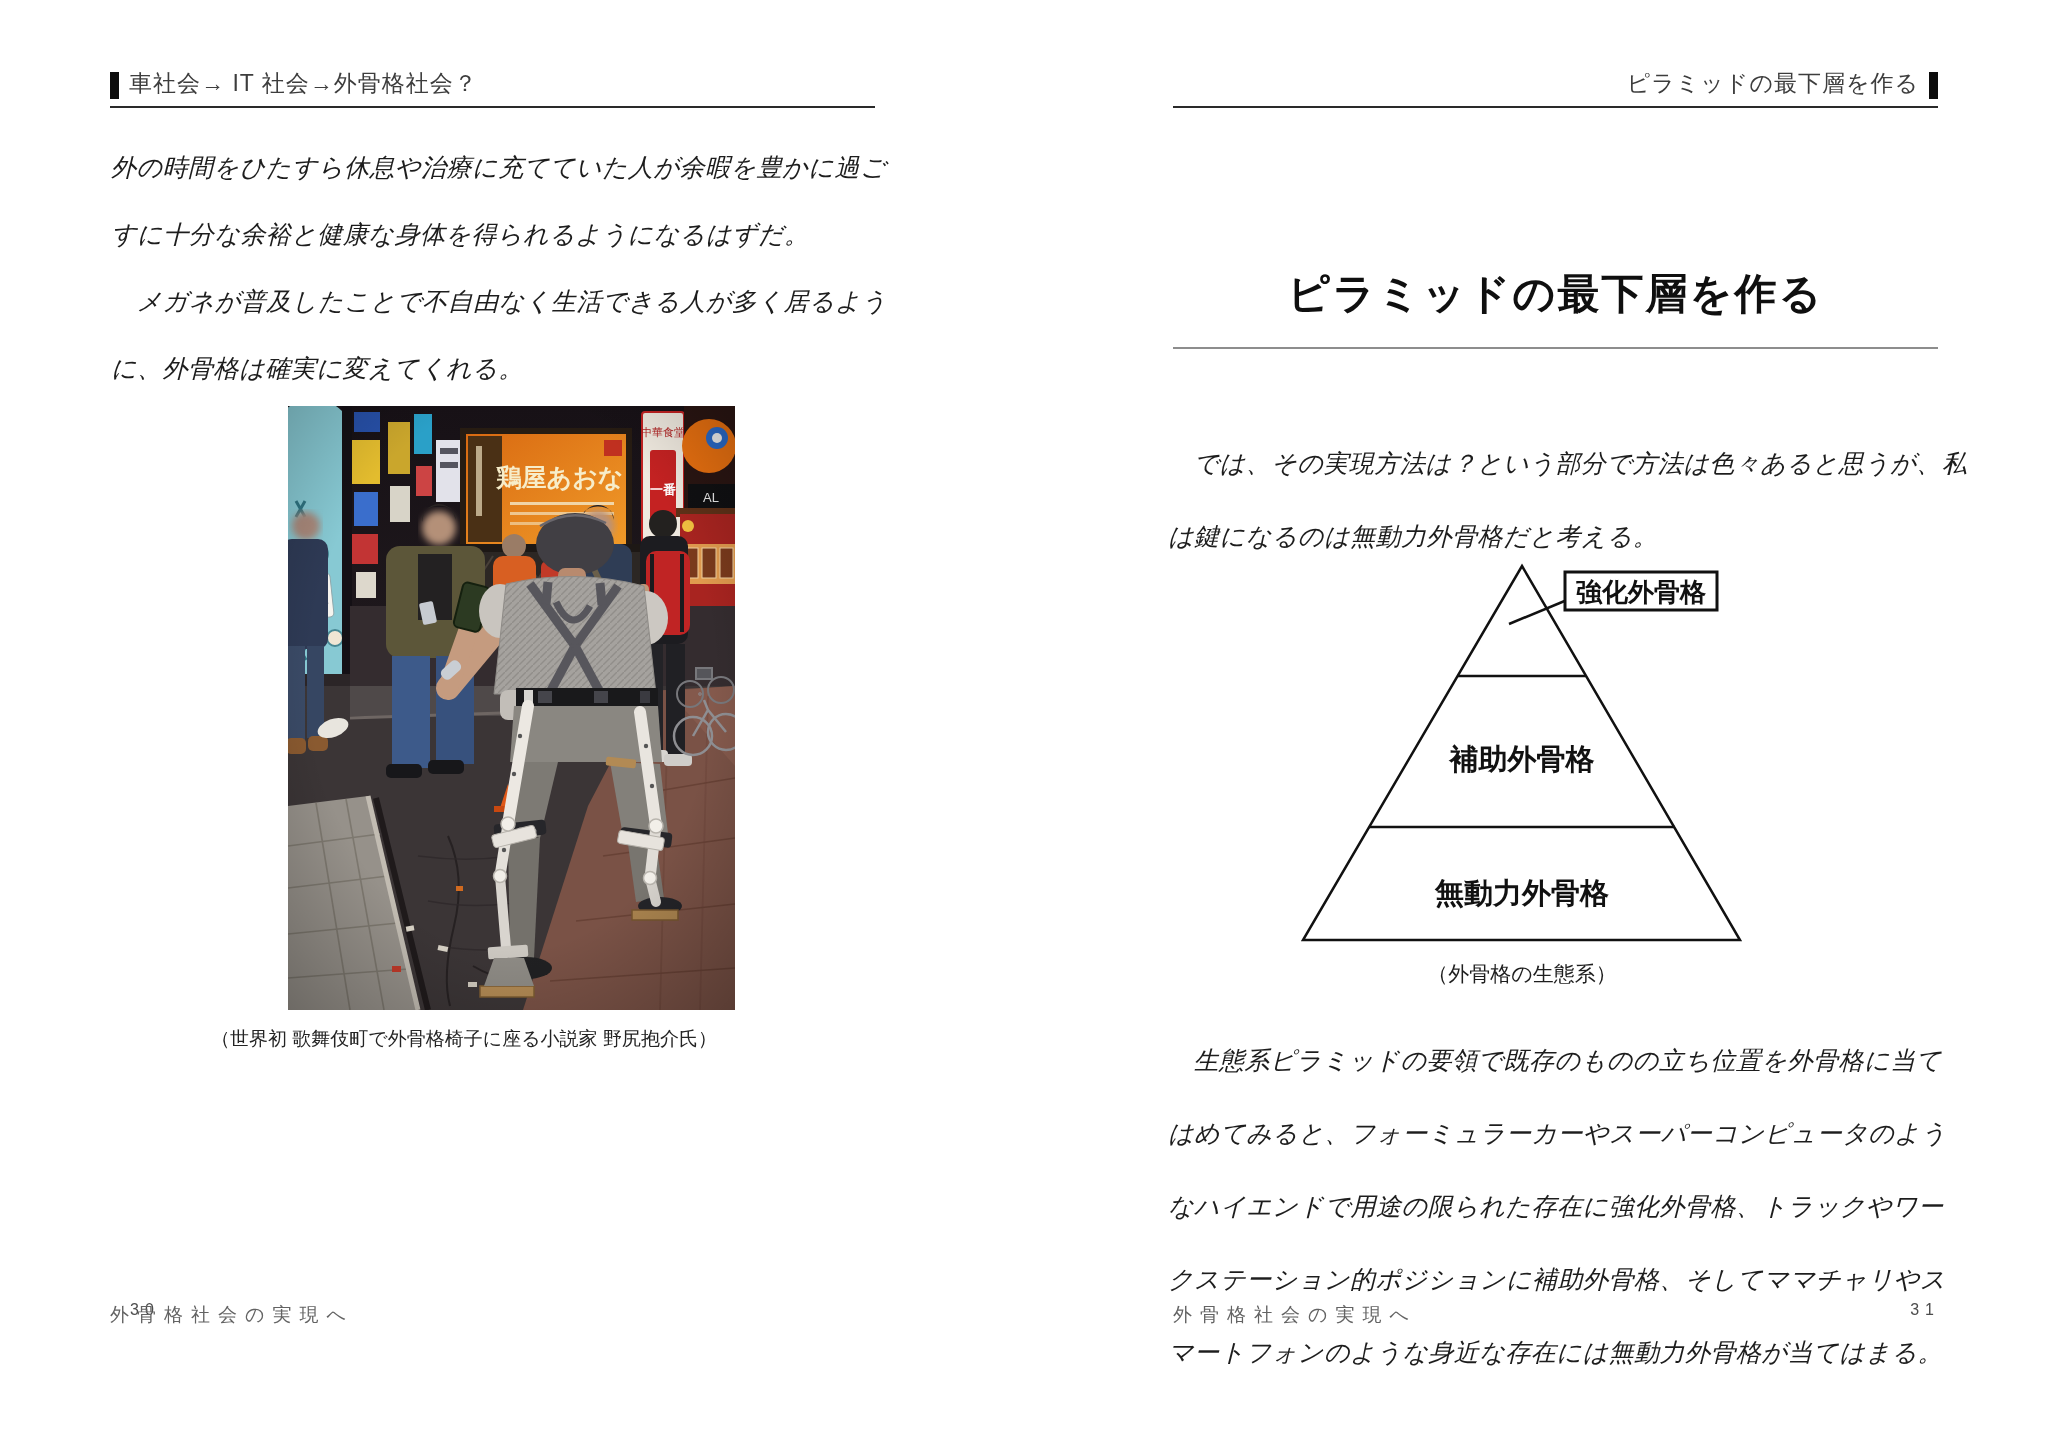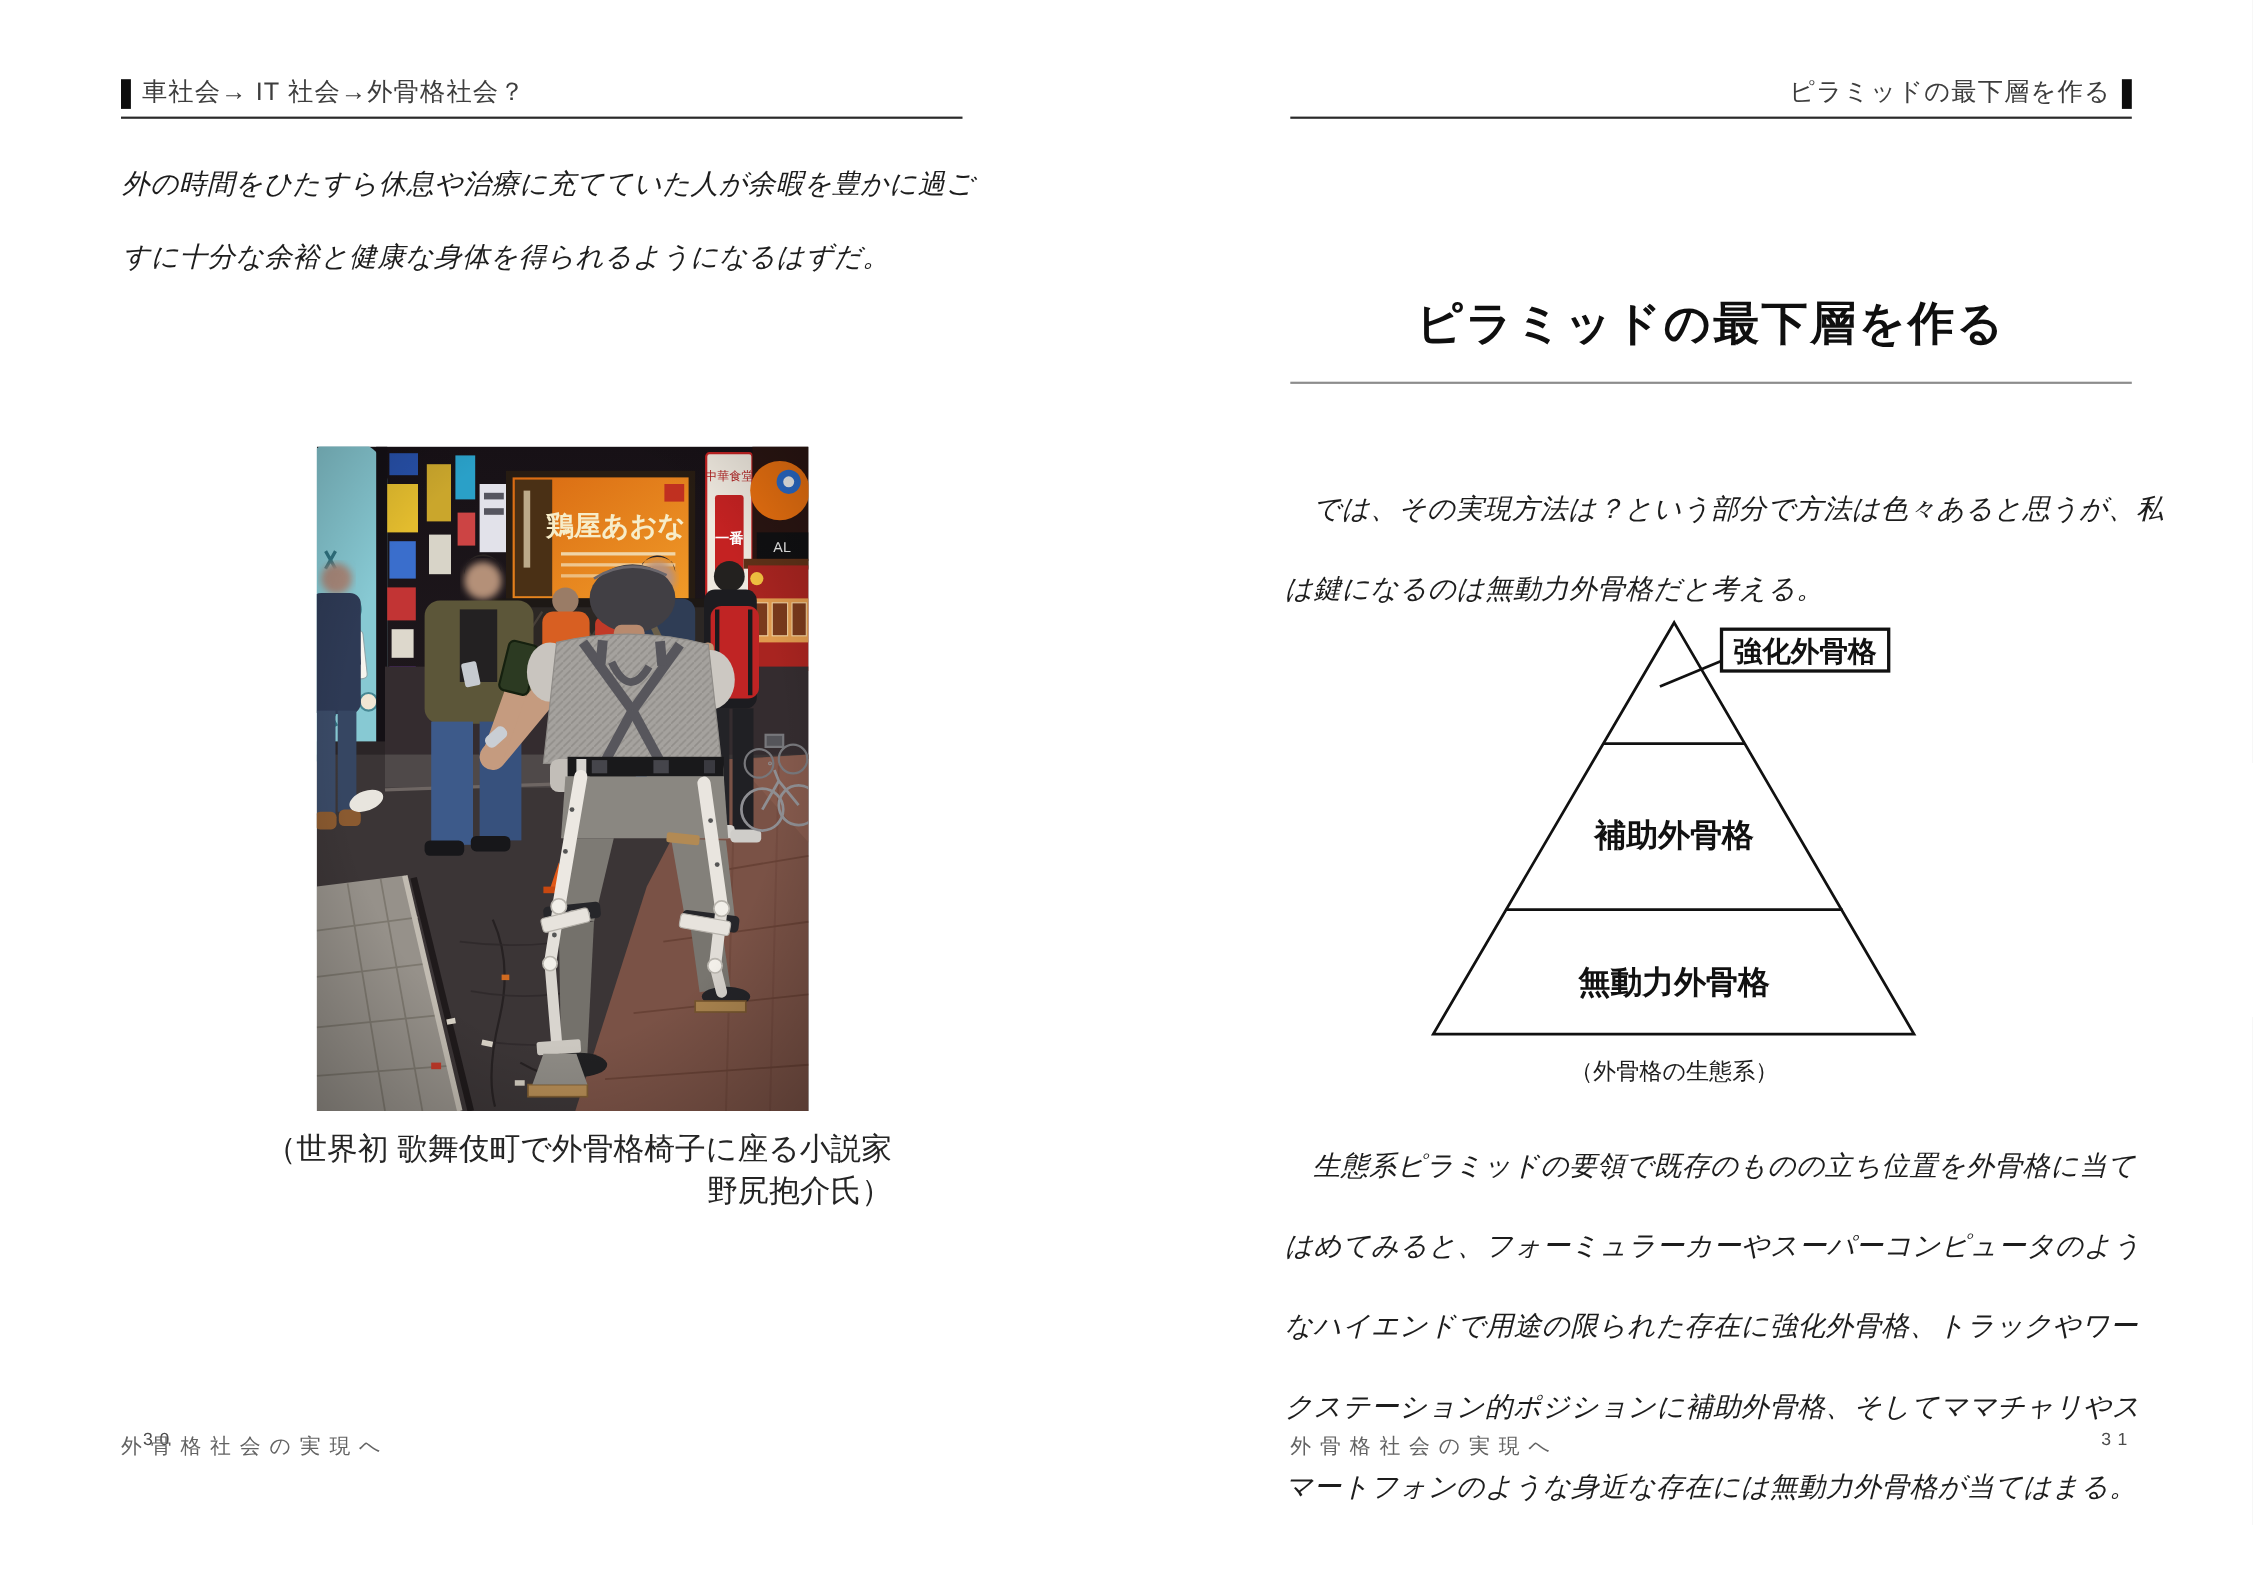--- a/index.html
+++ b/index.html
@@ -19,40 +19,42 @@
   .hbar { width:9px; height:27px; background:#0c0c0c; flex:0 0 auto; }
 
   
   .bodytext { font-size:25px; color:#1d1d1d; white-space:pre; letter-spacing:0.5px;font-style:italic; }
   .lh-left  { line-height:67px; }
   .lh-right { line-height:73px; }
 
   .chapter-title { width:765px; text-align:center; font-size:42px; font-weight:700; color:#0f0f0f; letter-spacing:2px; }
   .title-rule { width:765px; border-top:2px solid #8d8d8d; }
 
-  .photo-caption { width:600px; text-align:right; font-size:28px; color:#242424; }
+  .photo-caption { width:600px; text-align:left; font-size:19px; color:#242424; }
 
   .footer-title { width:765px; font-size:19px; color:#636363; letter-spacing:8px; }
   .pagenum { font-size:16px; color:#4c4c4c; letter-spacing:6px; }
   .pagenum.r { width:200px; text-align:right; }
 
   svg text { font-family:"Liberation Sans","DejaVu Sans",sans-serif; }
 </style>
 </head>
 <body>
 
 <div class="spread">
 
   <div class="abs runhead" style="left:110px; top:68px; width:765px;">
     <div class="hbar"></div>
     <span>車社会→ IT 社会→外骨格社会？</span>
   </div>
 
   <div class="abs bodytext lh-left" style="left:111px; top:134px;">外の時間をひたすら休息や治療に充てていた人が余暇を豊かに過ご
 すに十分な余裕と健康な身体を得られるようになるはずだ。</div>
+  <div class="abs bodytext lh-left" style="left:111px; top:268px;">　メガネが普及したことで不自由なく生活できる人が多く居るよう
+に、外骨格は確実に変えてくれる。</div>
 
   <svg class="abs" style="left:288px; top:406px;" width="447" height="604" viewBox="0 0 447 604" role="img">
     <defs>
       <linearGradient id="nightGrad" x1="0" y1="0" x2="0" y2="1">
         <stop offset="0" stop-color="#171116"></stop>
           <stop offset="1" stop-color="#2b2427"></stop>
       </linearGradient>
       <linearGradient id="signGrad" x1="0" y1="0" x2="1" y2="1">
         <stop offset="0" stop-color="#d96a12"></stop>
           <stop offset="1" stop-color="#f09a28"></stop>

